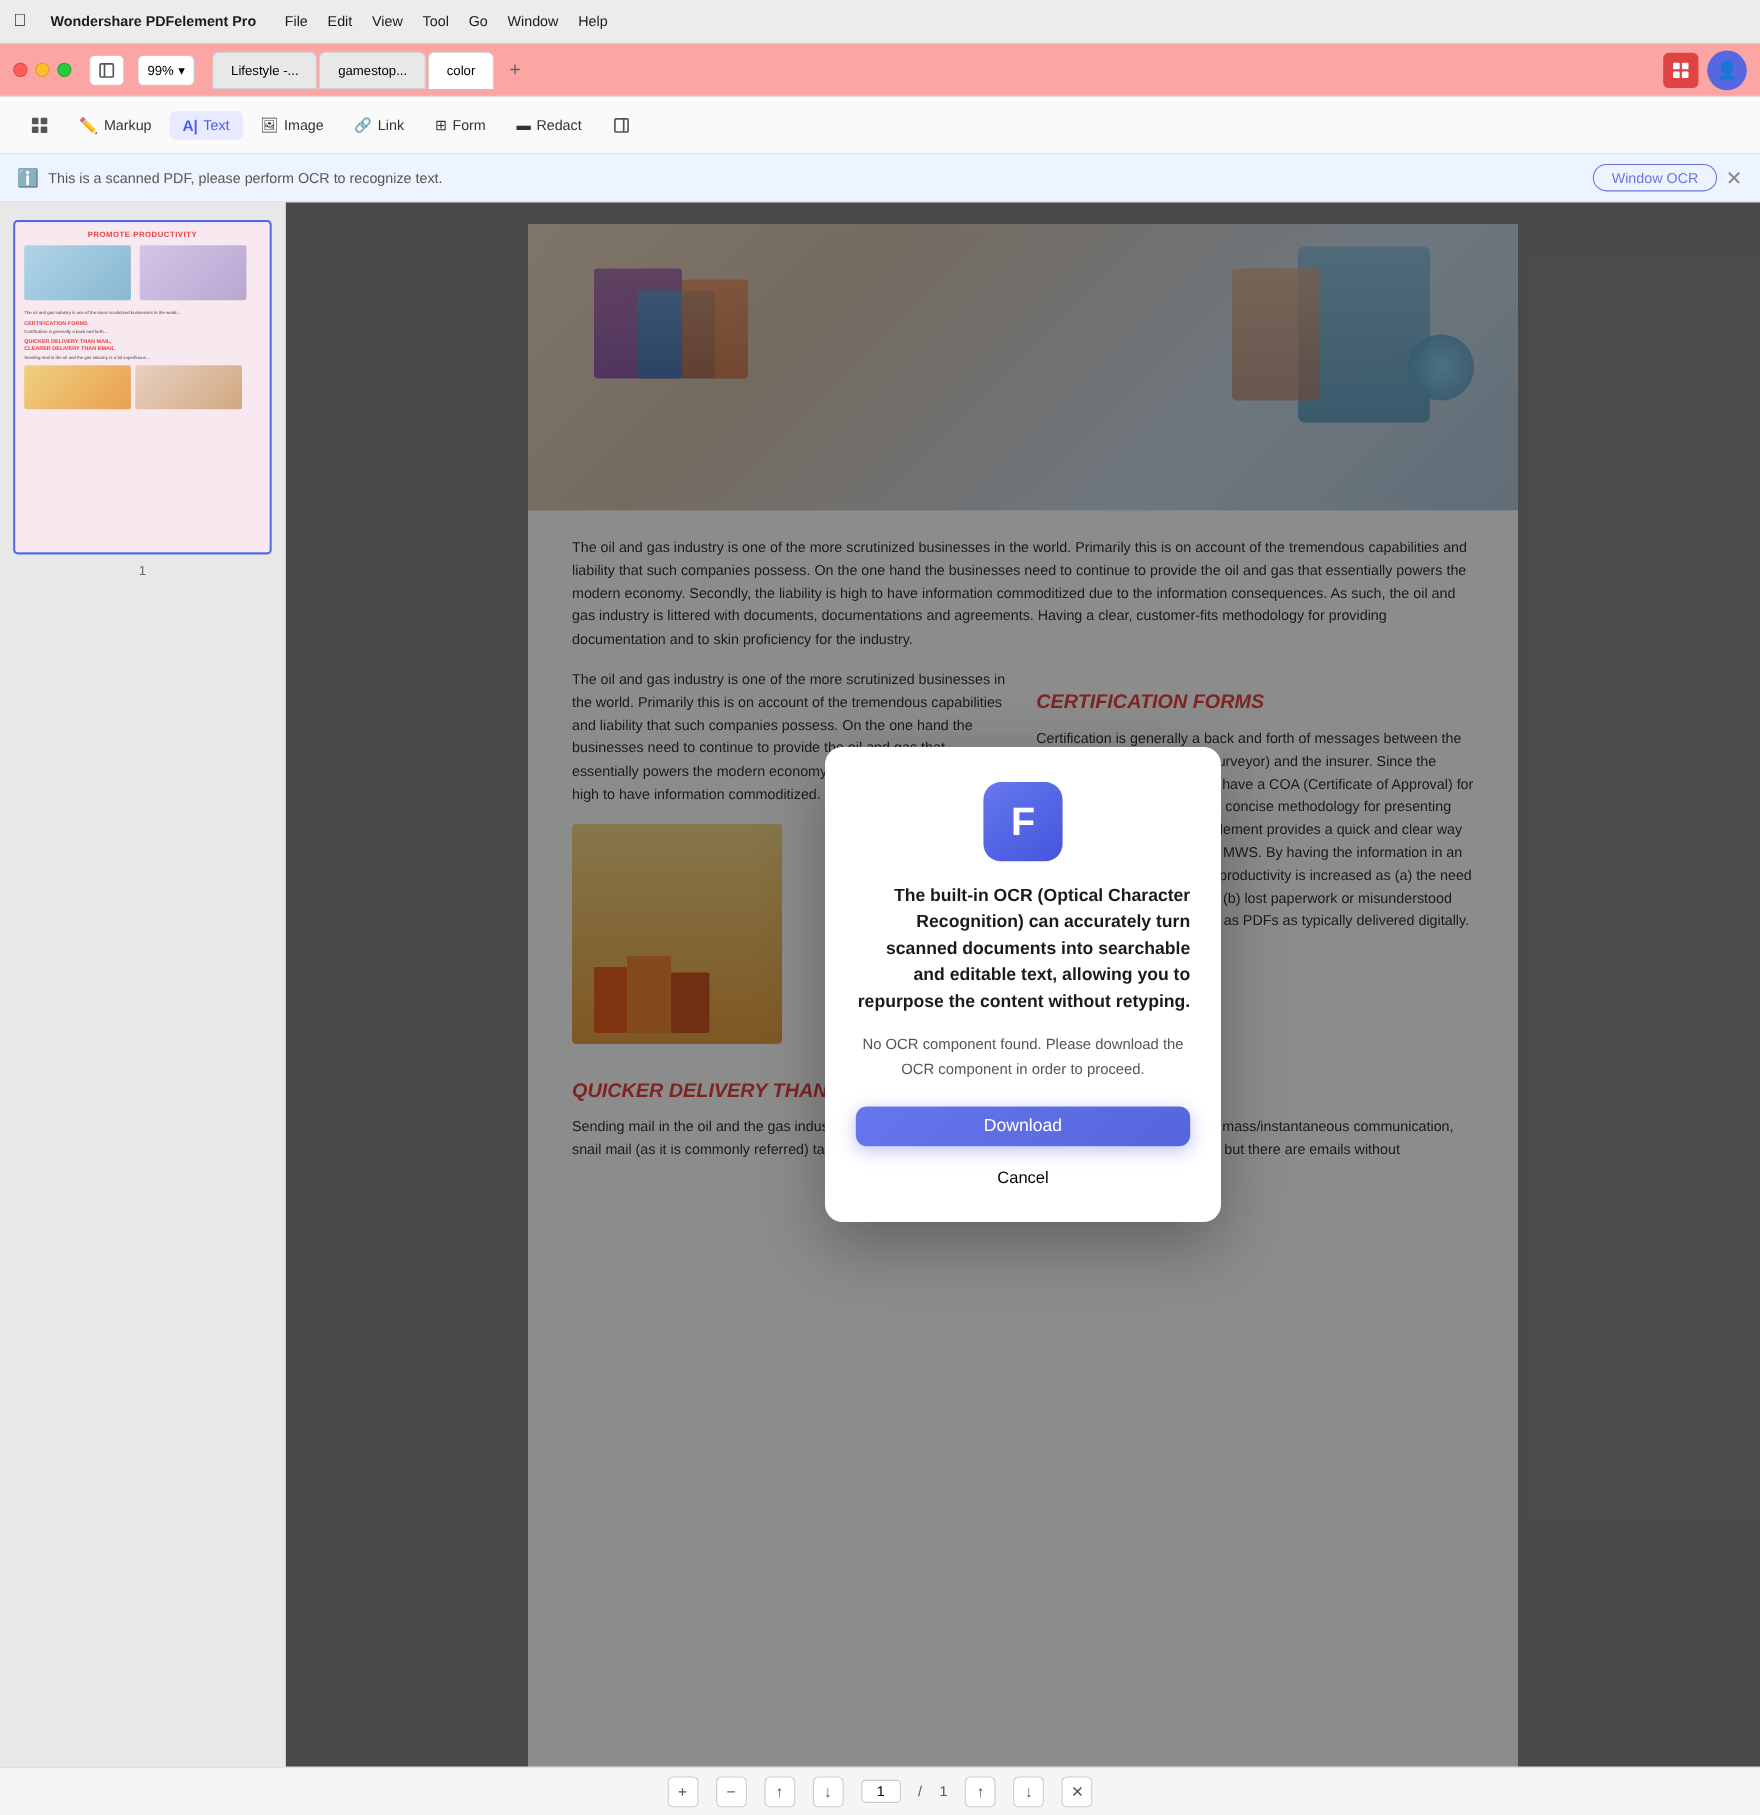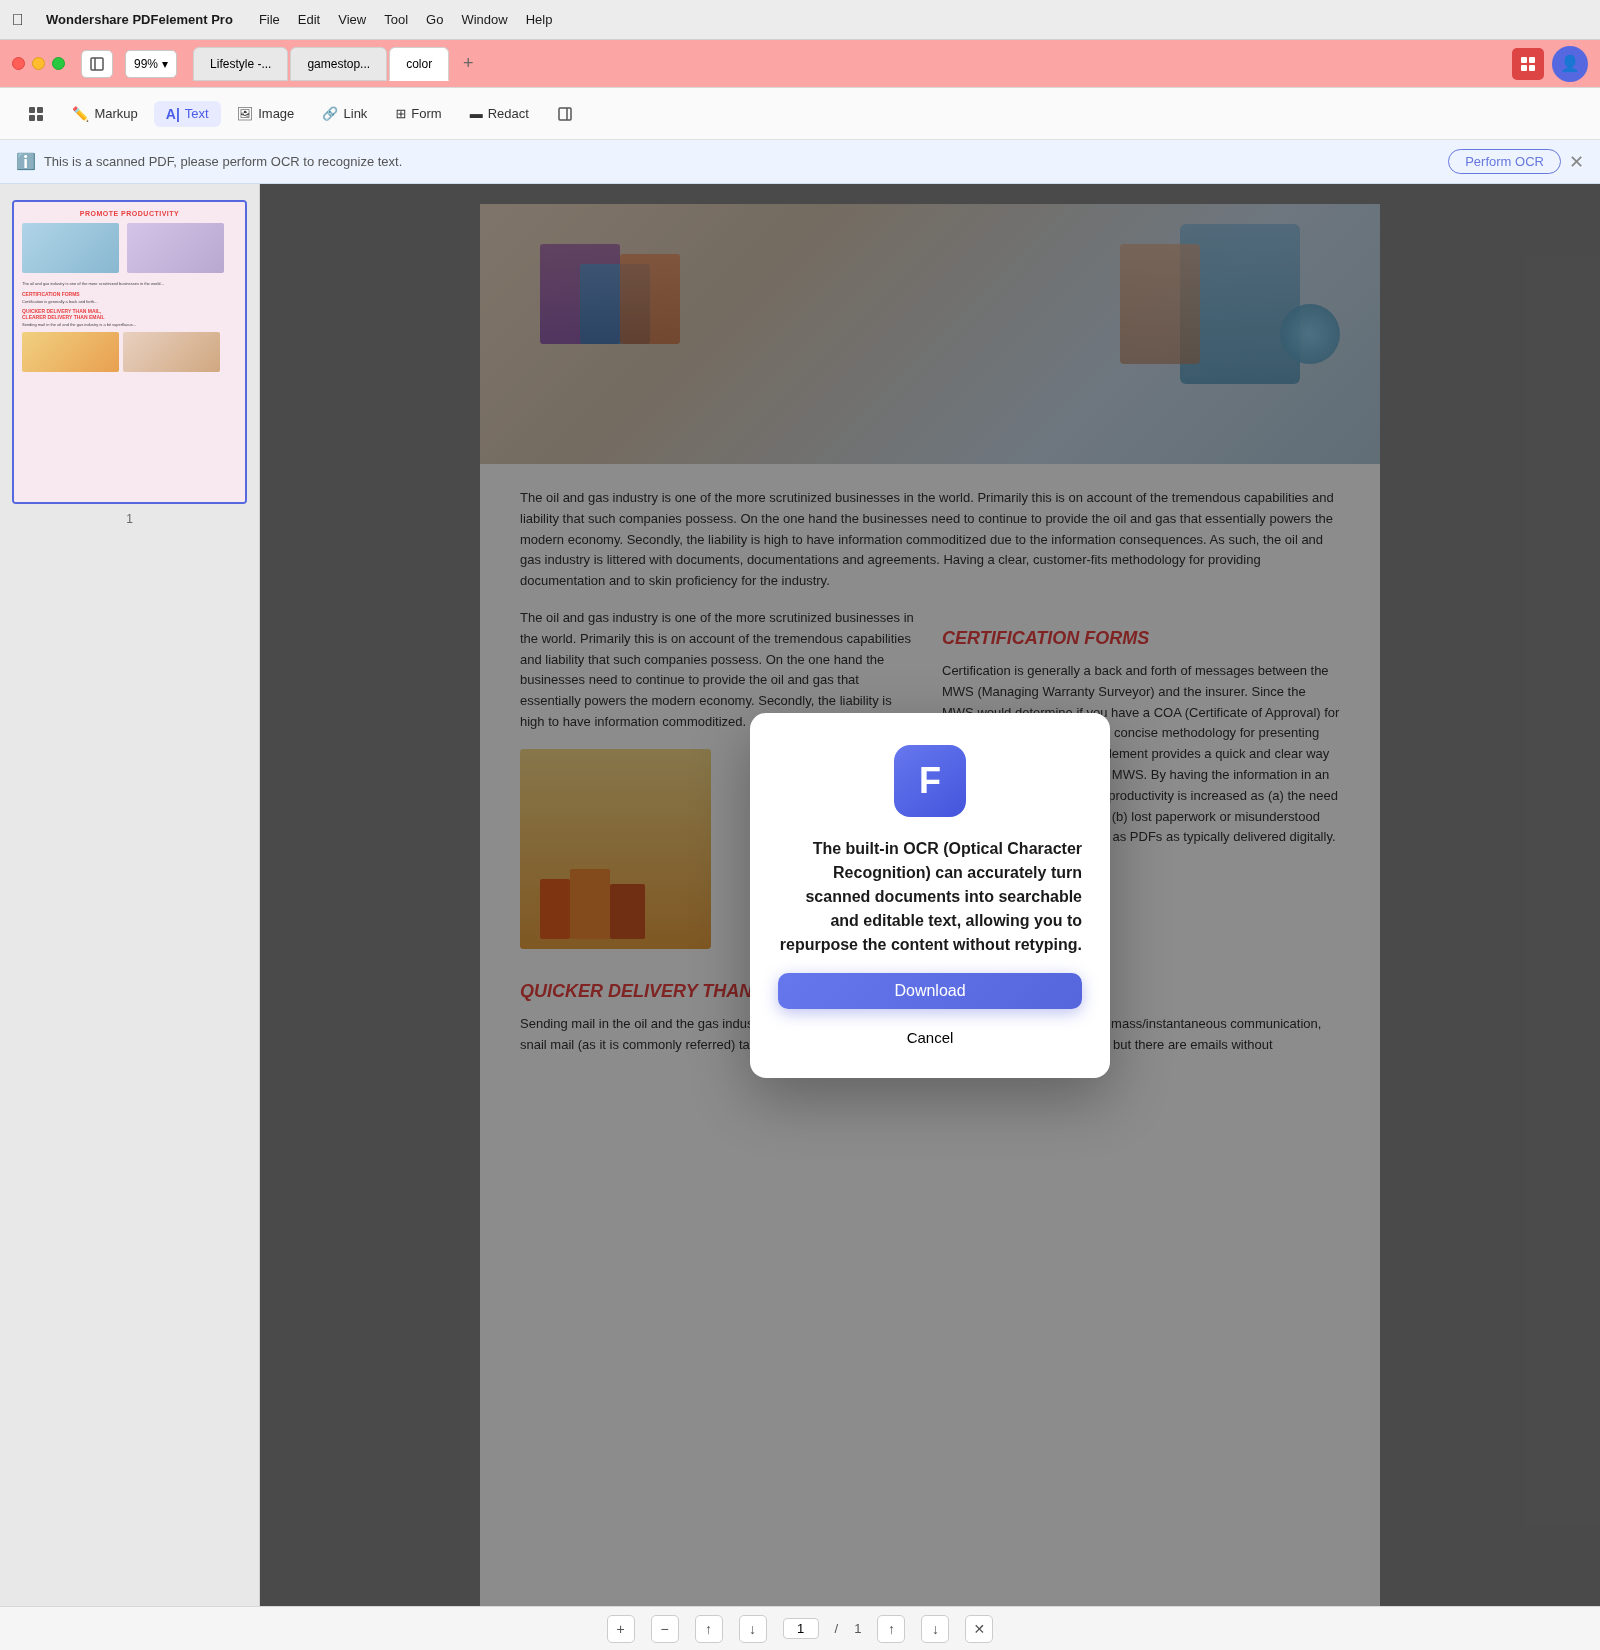--- a/index.html
+++ b/index.html
@@ -397,21 +397,21 @@
     <svg width="16" height="16" viewBox="0 0 16 16" fill="#555">
       <rect x="2" y="2" width="12" height="12" rx="1" stroke="#555" stroke-width="1.5" fill="none"></rect>
       <line x1="10" y1="2" x2="10" y2="14" stroke="#555" stroke-width="1.5"></line>
     </svg>
   </button>
 </div>
 
 <div class="ocr-banner">
   <span class="info-icon">ℹ️</span>
   <span class="ocr-banner-text">This is a scanned PDF, please perform OCR to recognize text.</span>
-  <button class="perform-ocr-btn">Perform OCR</button>
+  <button class="perform-ocr-btn">Window OCR</button>
   <button class="close-banner-btn">✕</button>
 </div>
 
 <div class="main-layout">
 
   <div class="sidebar">
     <div class="page-thumb">
       <div class="page-thumb-inner">
         <div class="thumb-title">PROMOTE PRODUCTIVITY</div>
 
@@ -480,20 +480,21 @@
         </div>
       </div>
     </div>
 
     <div class="modal-overlay">
       <div class="modal">
         <div class="modal-icon">
           <span class="modal-icon-letter">F</span>
         </div>
         <div class="modal-title">The built-in OCR (Optical Character Recognition) can accurately turn scanned documents into searchable and editable text, allowing you to repurpose the content without retyping.</div>
+        <div class="modal-desc">No OCR component found. Please download the OCR component in order to proceed.</div>
         <button class="modal-download-btn">Download</button>
         <button class="modal-cancel-btn">Cancel</button>
       </div>
     </div>
   </div>
 </div>
 
 <div class="bottom-bar">
   <div class="bottom-btn">+</div>
   <div class="bottom-btn">−</div>

